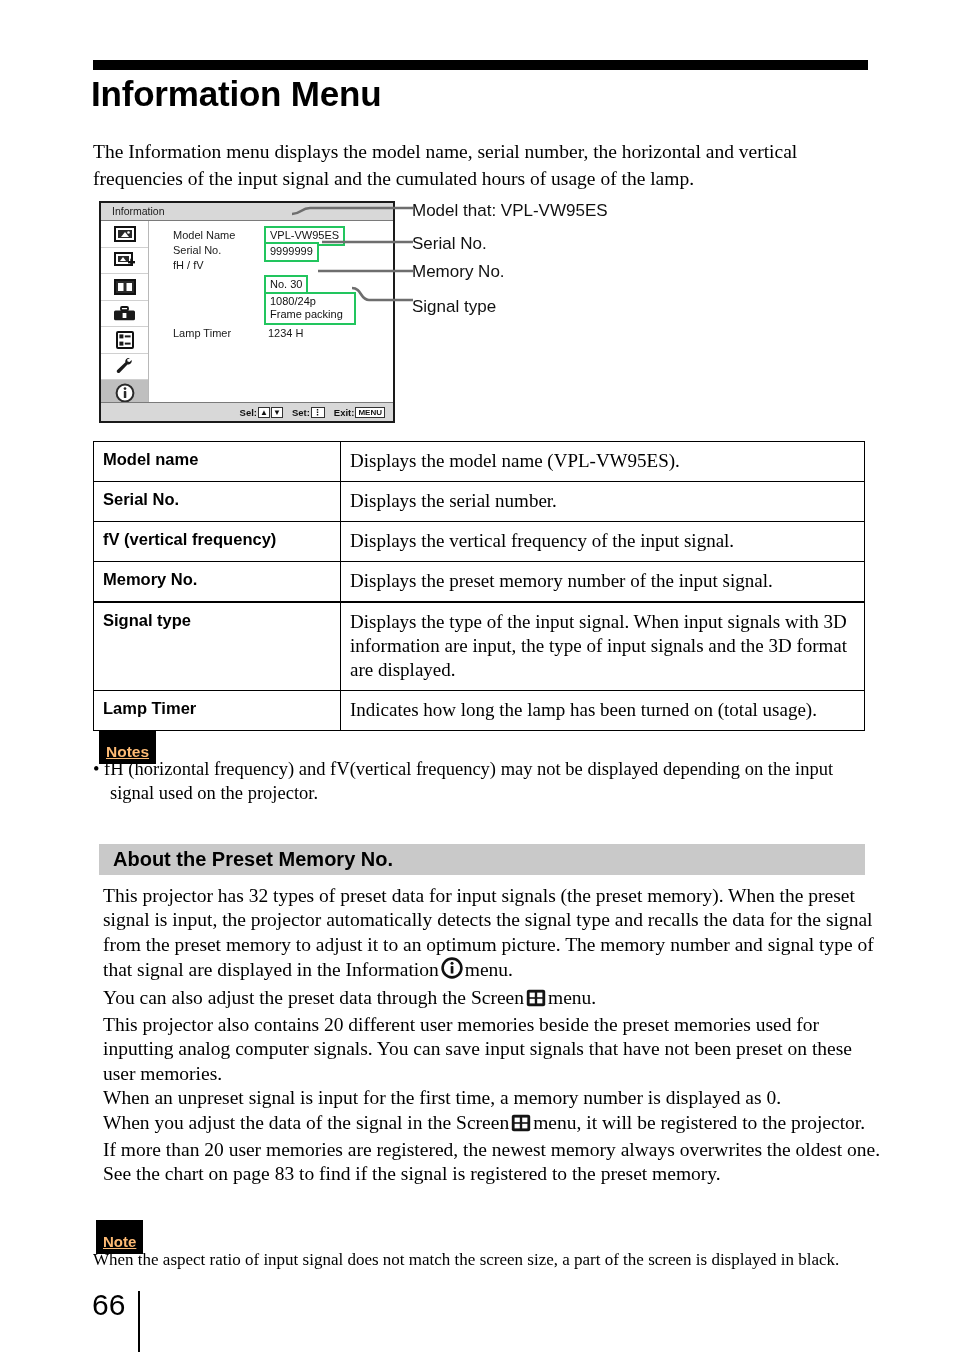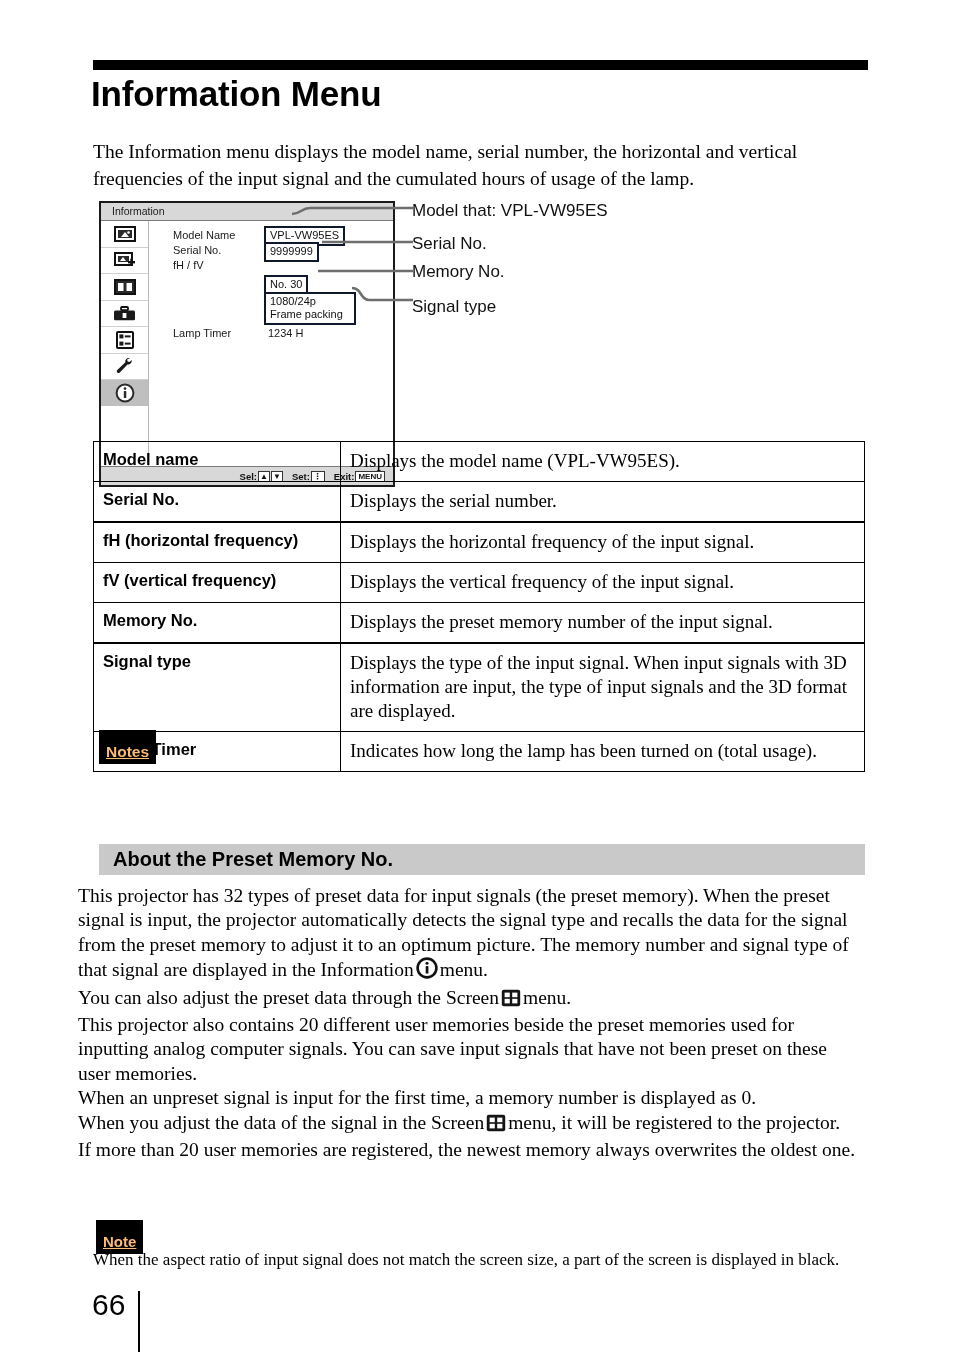--- a/index.html
+++ b/index.html
@@ -47,21 +47,21 @@
     left: 93px; top: 138px;
     width: 772px;
     font-size: 19.5px;
     line-height: 27px;
   }
 
   
   .osd {
     position: absolute;
     left: 99px; top: 201px;
-    width: 296px; height: 286px;
+    width: 296px; height: 222px;
     border: 2px solid #1a1a1a;
     background: #4d7c0f;
     box-sizing: border-box;
     font-family: "Liberation Sans", "DejaVu Sans", sans-serif;
   }
   .osd-header {
     position: absolute;
     left: 0; top: 0;
     width: 100%; height: 18px;
     background: #d8d8d8;
@@ -102,21 +102,21 @@
 
   
   .osd-row-label {
     position: absolute;
     font-size: 11px;
     color: #1a1a1a;
     white-space: nowrap;
   }
   .val-box {
     position: absolute;
-    border: 2px solid #0f172a;
+    border: 2px solid #22c55e;
     background: #ffffff;
     font-size: 11px;
     color: #111;
     padding: 1px 4px 2px 4px;
     line-height: 13px;
     white-space: nowrap;
     box-sizing: border-box;
   }
   .plain-val {
     position: absolute;
@@ -231,21 +231,21 @@
     position: absolute;
     left: 14px; top: 4px;
     font-family: "Liberation Sans", "DejaVu Sans", sans-serif;
     font-weight: bold;
     font-size: 20px;
   }
 
   
   .body-text {
     position: absolute;
-    left: 78px; top: 884px;
+    left: 103px; top: 884px;
     width: 778px;
     font-size: 19.5px;
     line-height: 24.4px;
   }
   .body-text p { margin: 0; }
 
   .icon-inline {
     display: inline-block;
     vertical-align: -3px;
     margin: 0 2px;
@@ -424,24 +424,20 @@
   <table class="spec">
     <tbody>
       <tr>
         <td class="k">Model name</td>
         <td class="v">Displays the model name (VPL-VW95ES).</td>
       </tr>
       <tr>
         <td class="k">Serial No.</td>
         <td class="v">Displays the serial number.</td>
       </tr>
-      <tr class="thick-top">
-        <td class="k">fH (horizontal frequency)</td>
-        <td class="v">Displays the horizontal frequency of the input signal.</td>
-      </tr>
       <tr>
         <td class="k">fV (vertical frequency)</td>
         <td class="v">Displays the vertical frequency of the input signal.</td>
       </tr>
       <tr>
         <td class="k">Memory No.</td>
         <td class="v">Displays the preset memory number of the input signal.</td>
       </tr>
       <tr class="thick-top">
         <td class="k">Signal type</td>
@@ -449,20 +445,21 @@
       </tr>
       <tr>
         <td class="k">Lamp Timer</td>
         <td class="v">Indicates how long the lamp has been turned on (total usage).</td>
       </tr>
     </tbody>
   </table>
 
   <div class="note-tag" style="left:99px; top:730px;">Notes</div>
   <div class="notes-list">
+    <span class="bl"><span>•</span> <span>fH (horizontal frequency) and fV(vertical frequency) may not be displayed depending on the input signal used on the projector.</span></span>
   </div>
 
   <div class="section-band">
     <span>About the Preset Memory No.</span>
   </div>
 
   <div class="body-text">
     <p><span>This projector has 32 types of preset data for input signals (the preset memory). When the preset signal is input, the projector automatically detects the signal type and recalls the data for the signal from the preset memory to adjust it to an optimum picture. The memory number and signal type of that signal are displayed in the Information</span><span class="icon-inline"><svg width="22" height="22" viewBox="0 0 22 22">
             <circle cx="11" cy="11" r="9.4" fill="#ffffff" stroke="#111" stroke-width="2.6"></circle>
             <circle cx="11" cy="6.3" r="1.5" fill="#111"></circle>
@@ -477,20 +474,21 @@
           </svg></span><span>menu.</span></p>
     <p>This projector also contains 20 different user memories beside the preset memories used for inputting analog computer signals. You can save input signals that have not been preset on these user memories.</p>
     <p>When an unpreset signal is input for the first time, a memory number is displayed as 0.</p>
     <p><span>When you adjust the data of the signal in the Screen</span><span class="icon-inline"><svg width="20" height="18" viewBox="0 0 20 18">
             <rect x="0.8" y="0.8" width="18.4" height="16.4" rx="2" fill="#151515"></rect>
             <rect x="3.6" y="3.6" width="5.2" height="4.6" fill="#fff"></rect>
             <rect x="11.2" y="3.6" width="5.2" height="4.6" fill="#fff"></rect>
             <rect x="3.6" y="9.8" width="5.2" height="4.6" fill="#fff"></rect>
             <rect x="11.2" y="9.8" width="5.2" height="4.6" fill="#fff"></rect>
           </svg></span><span>menu, it will be registered to the projector. If more than 20 user memories are registered, the newest memory always overwrites the oldest one.</span></p>
+    <p>See the chart on page 83 to find if the signal is registered to the preset memory.</p>
   </div>
 
   <div class="note-tag" style="left:96px; top:1220px; font-size:15px;">Note</div>
   <div class="final-note-text">When the aspect ratio of input signal does not match the screen size, a part of the screen is displayed in black.</div>
 
   <div class="page-num">66</div>
   <div class="page-edge"></div>
 
 </div>
 

